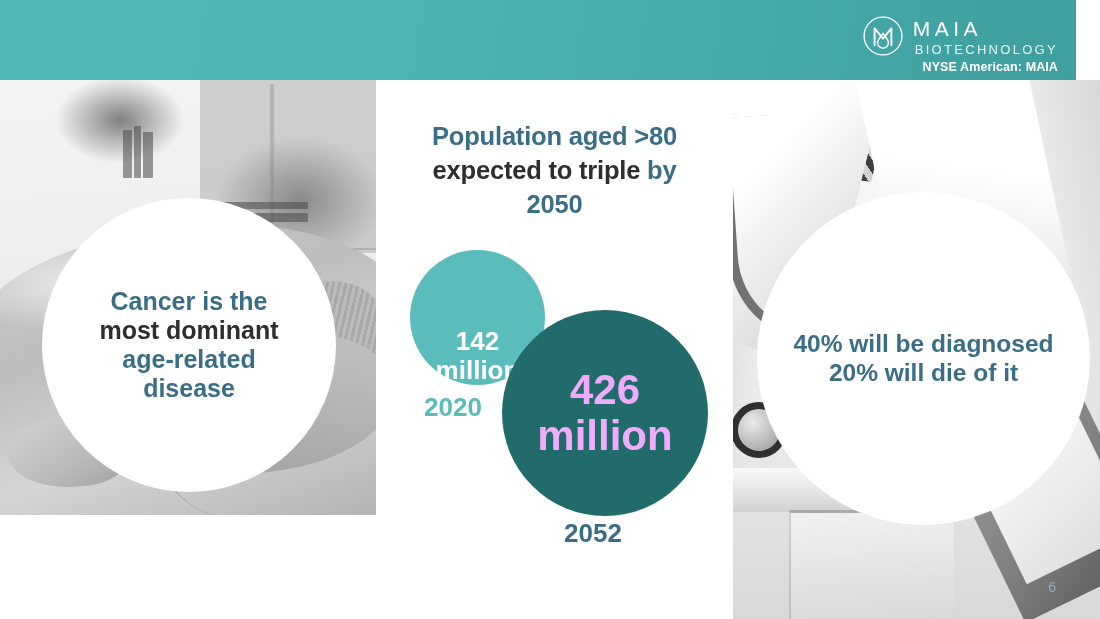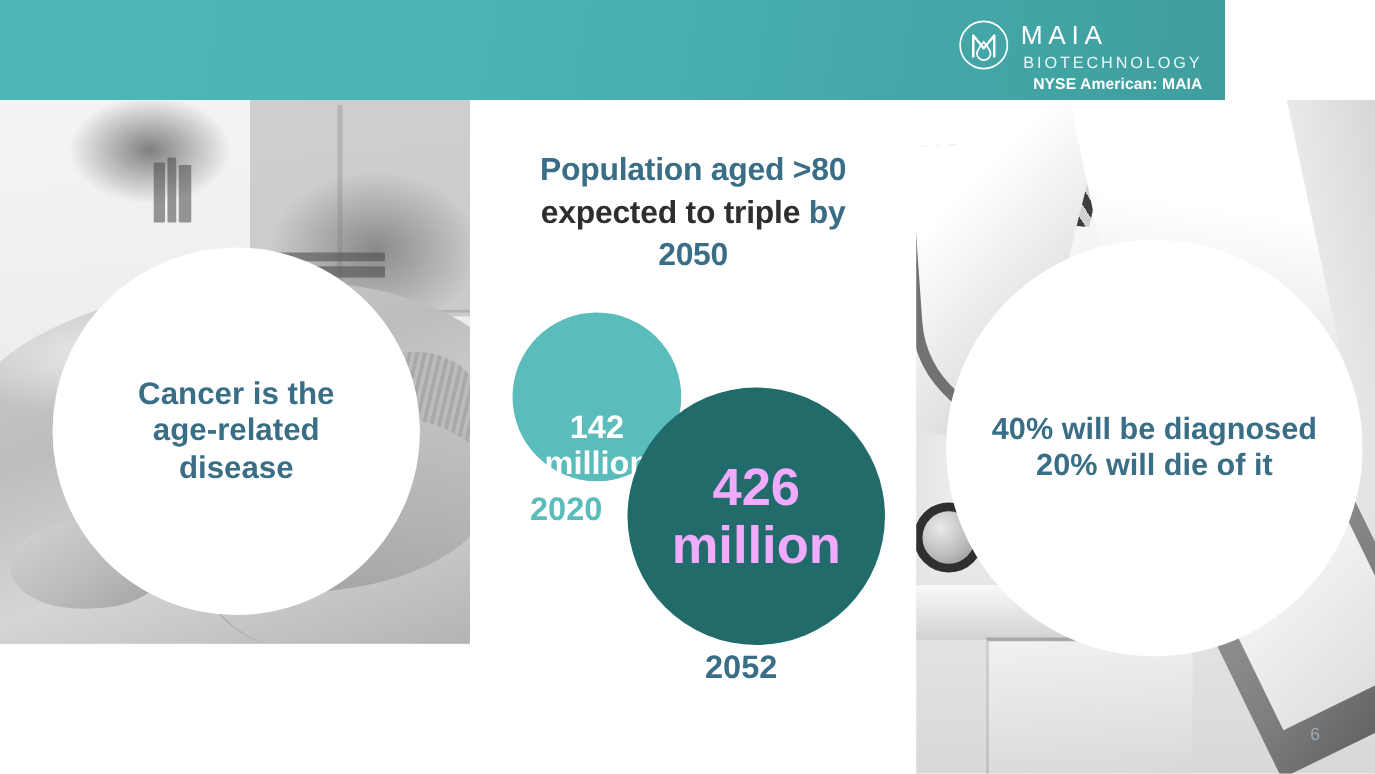--- a/index.html
+++ b/index.html
@@ -6,21 +6,21 @@
   html, body {
     width: 1100px; height: 619px;
     overflow: hidden;
     background: #ffffff;
     font-family: "Liberation Sans", sans-serif;
   }
   .slide { position: relative; width: 1100px; height: 619px; background: #fff; }
 
   
   .header {
-    position: absolute; left: 0; top: 0; width: 980px; height: 80px;
+    position: absolute; left: 0; top: 0; width: 1076px; height: 80px;
     background: linear-gradient(100deg, #4FB8B6 0%, #4BB3B3 42%, #3F9E9E 100%);
     overflow: hidden;
   }
   .brand {
     position: absolute; right: 18px; top: 15px;
     display: flex; align-items: center; gap: 9px;
   }
   .logo-mark { width: 42px; height: 42px; display: block; }
   .wordmark { display: flex; flex-direction: column; line-height: 1; padding-top: 2px; }
   .wordmark .name {
@@ -231,20 +231,21 @@
       <div class="book" style="left:218px; top:122px; width:90px; height:7px;"></div>
       <div class="book" style="left:218px; top:133px; width:90px; height:9px;"></div>
       <div class="bedsheet"></div>
       <div class="sleeve"></div>
       <div class="arm"></div>
       <div class="hand"></div>
       <div class="iv-line"></div>
     </div>
     <div class="bubble bubble-left">
       <div class="bline t-teal">Cancer is the</div>
+      <div class="bline t-dark">most dominant</div>
       <div class="bline t-teal">age-related</div>
       <div class="bline t-teal">disease</div>
     </div>
   </div>
 
   <div class="panel-mid"></div>
 
   <div class="headline">
     <span class="t-teal">Population aged &gt;80</span>
     <span class="t-dark">expected to triple</span>

